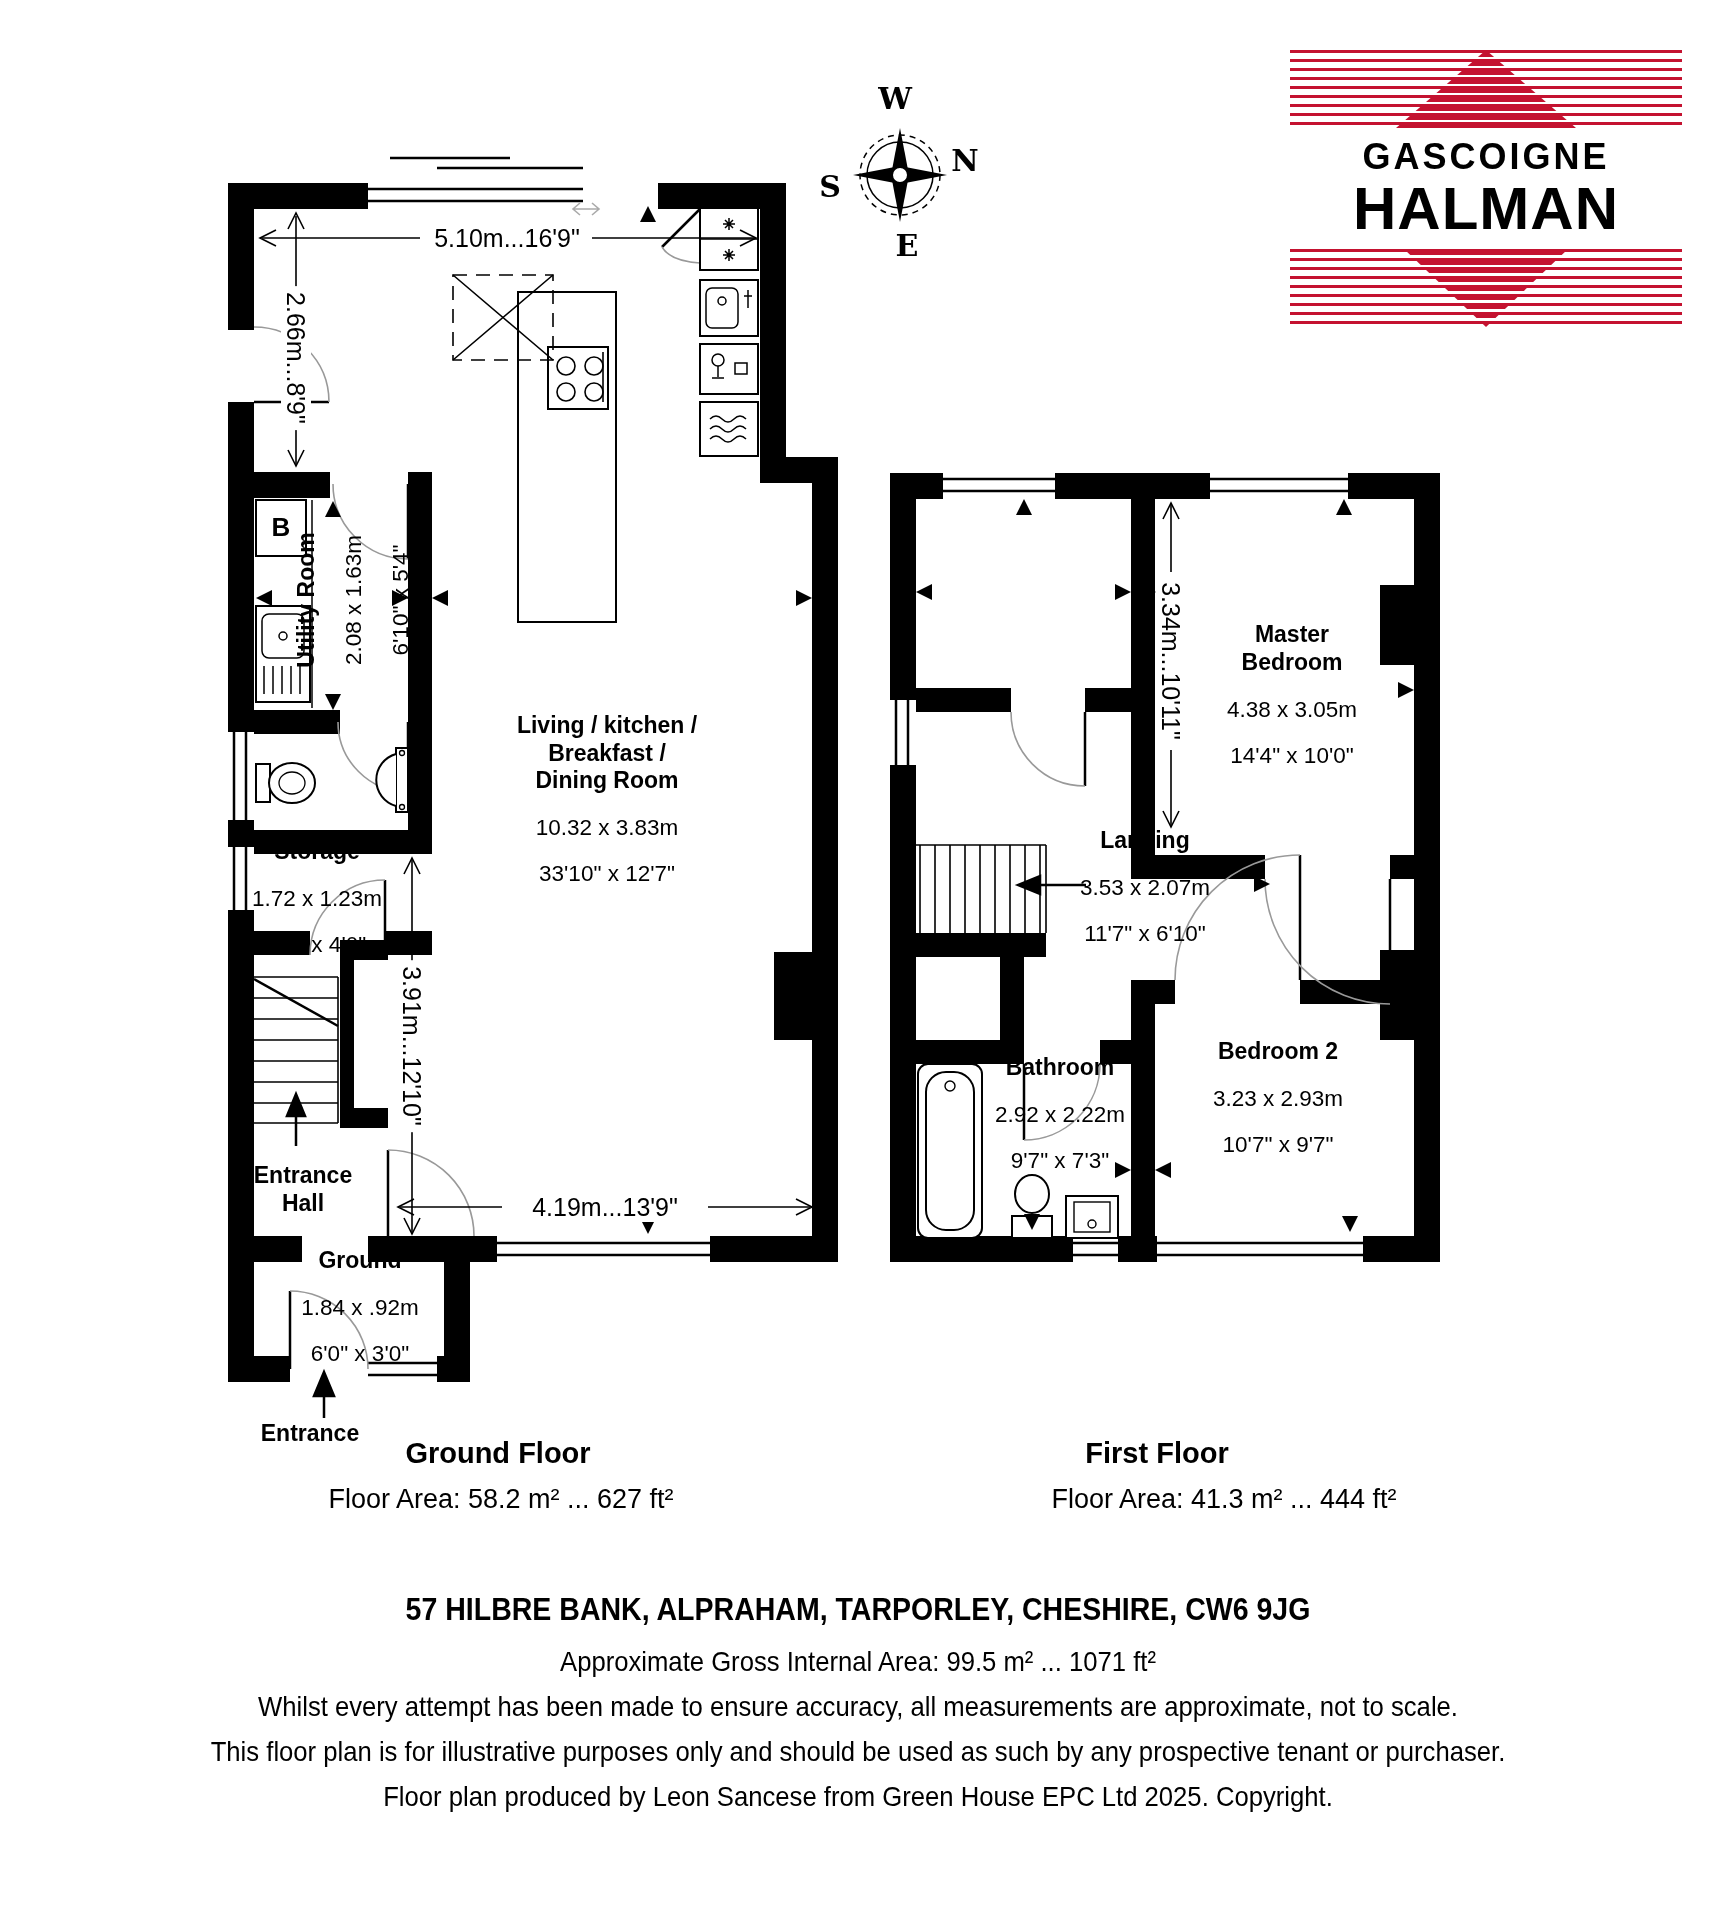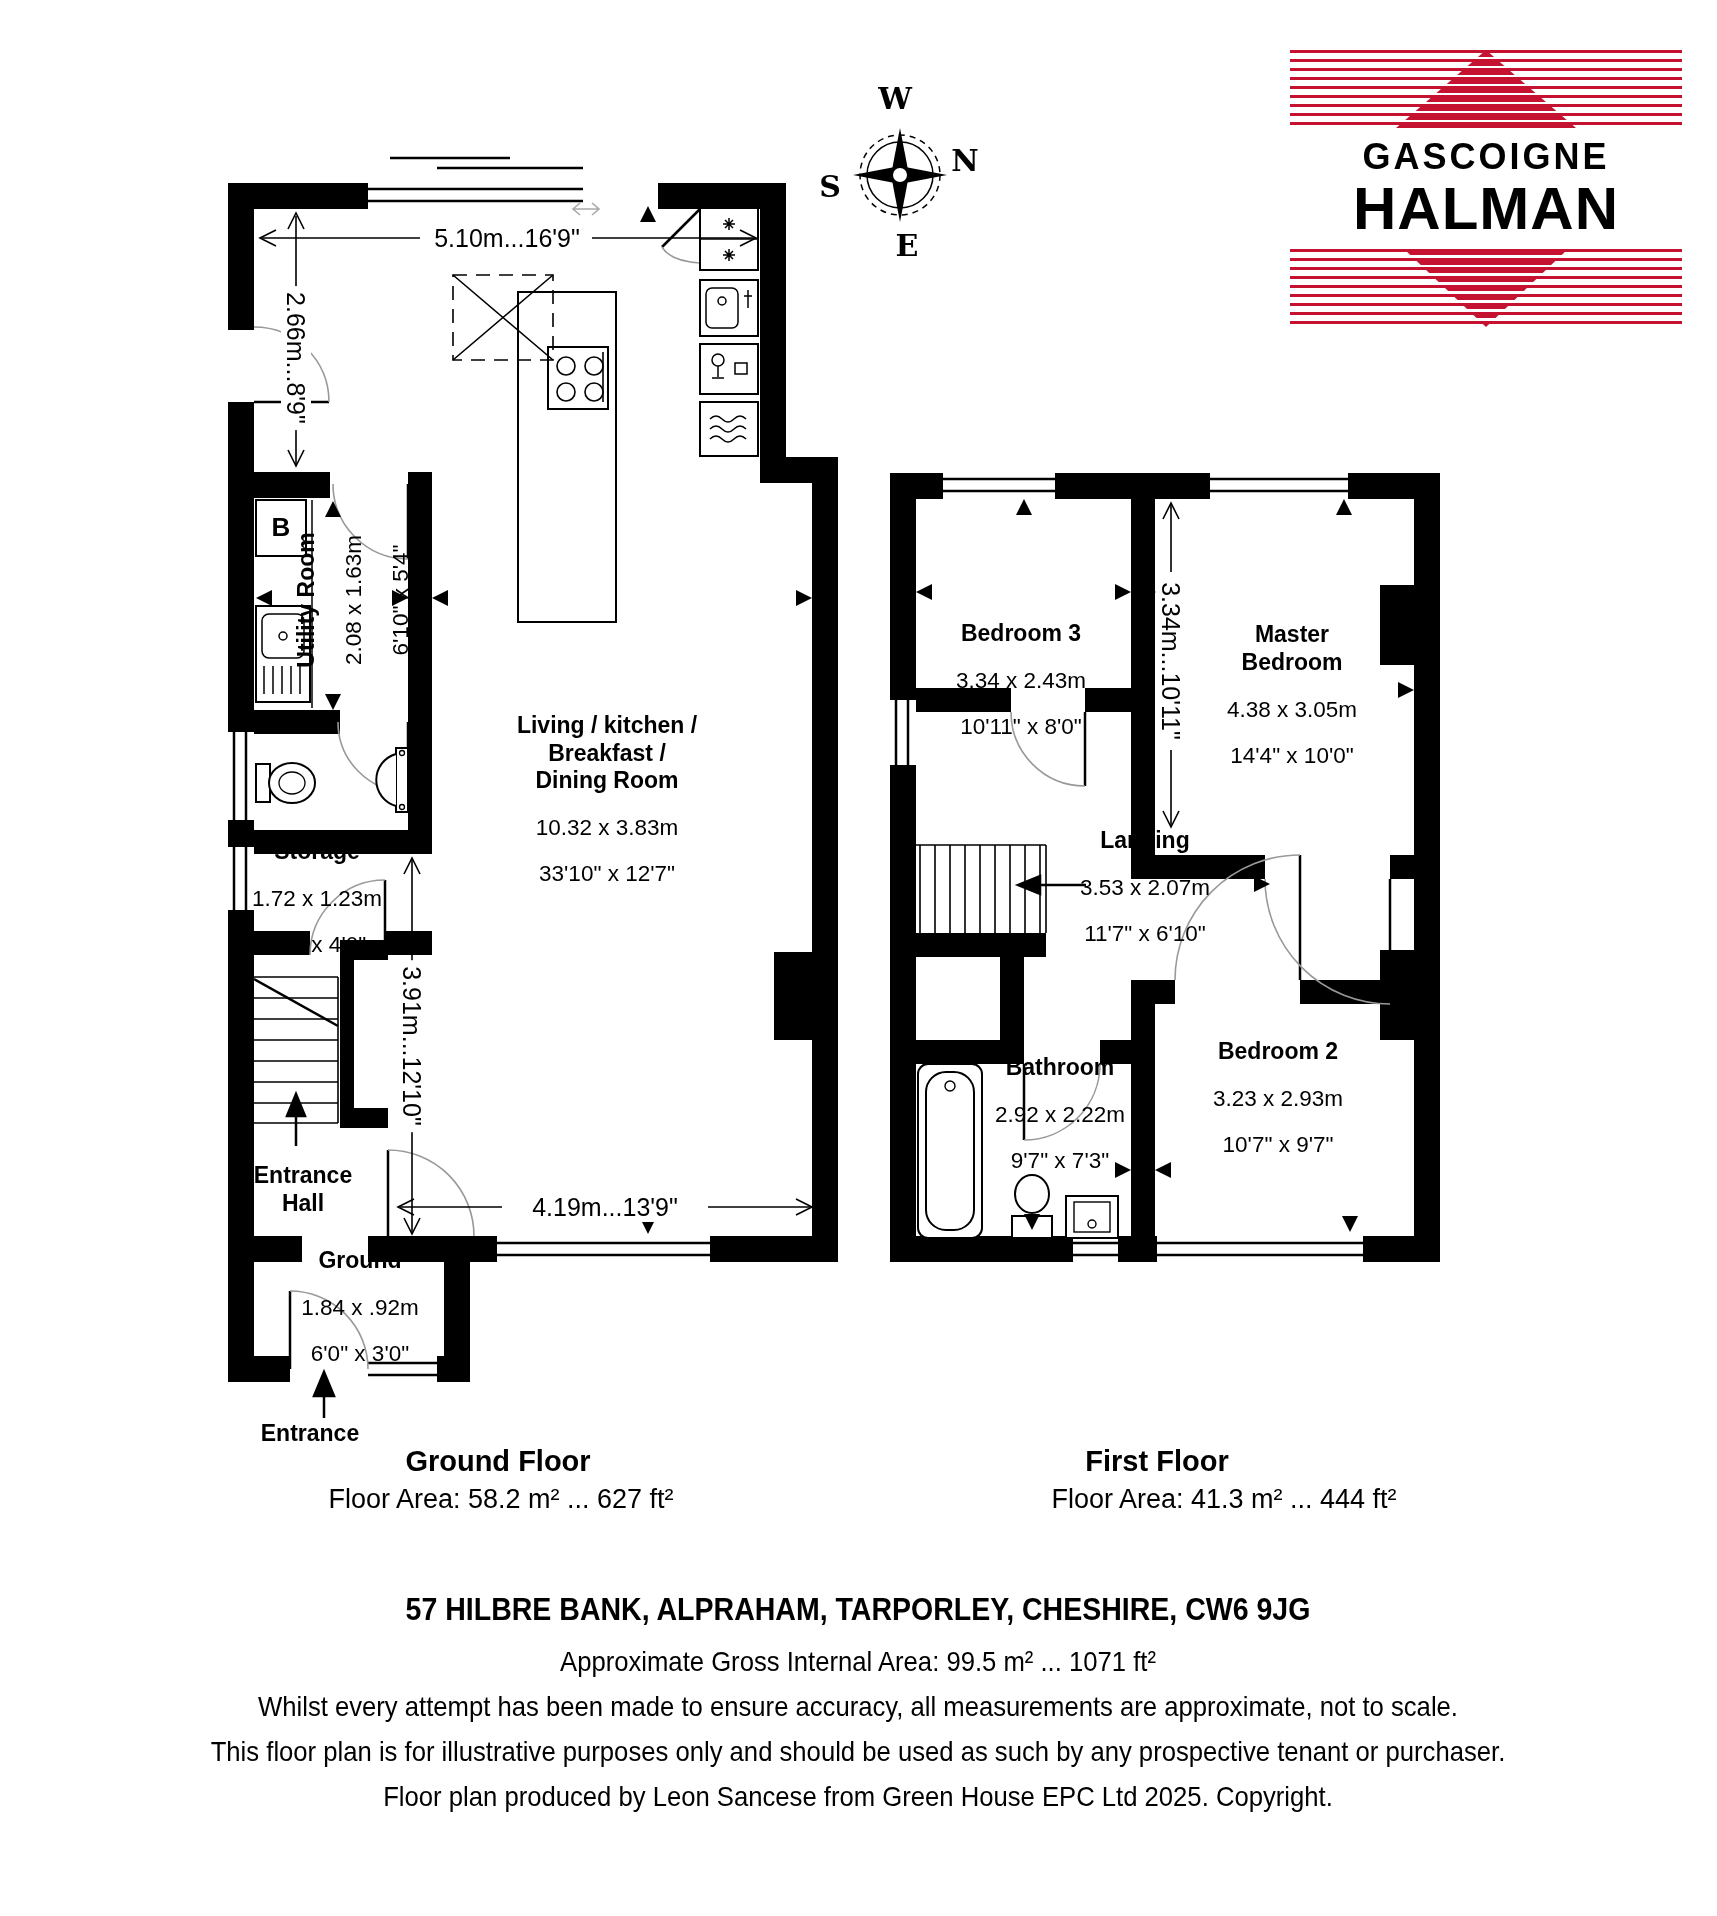--- a/index.html
+++ b/index.html
@@ -7,21 +7,21 @@
         font-family:"Liberation Sans",sans-serif;color:#000;}
   svg.plan{position:absolute;left:0;top:0;}
   .lbl{position:absolute;transform:translate(-50%,-50%);text-align:center;
        white-space:pre-line;line-height:1.2;}
   .room-name{font-weight:bold;font-size:23px;}
   .room-dim{font-size:22.5px;}
   .dim-lbl{font-size:25px;background:#fff;padding:0 6px;white-space:nowrap;}
   .rot90{transform:translate(-50%,-50%) rotate(90deg);}
   .rotm90{transform:translate(-50%,-50%) rotate(-90deg);}
   .rotm90 .room-name,.rotm90 .room-dim{line-height:1.25;}
-  .floor-title{font-size:29px;font-weight:bold;white-space:nowrap;margin-top:8px;}
+  .floor-title{font-size:29px;font-weight:bold;white-space:nowrap;}
   .floor-area{font-size:27px;white-space:nowrap;margin-top:8px;}
   .entr{font-size:23px;font-weight:bold;white-space:nowrap;}
   .boiler{font-size:26px;font-weight:bold;}
   .compass-letter{font-family:"DejaVu Serif",serif;font-weight:bold;font-size:30px;white-space:nowrap;}
   .addr{font-size:31px;font-weight:bold;white-space:nowrap;
         transform:translate(-50%,-50%) scaleX(.92);}
   .foot{font-size:28.5px;white-space:nowrap;transform:translate(-50%,-50%) scaleX(.9);}
   
   .logo{position:absolute;left:1290px;top:50px;width:392px;height:268px;}
   .stripes{position:relative;width:100%;height:78px;
@@ -331,25 +331,20 @@
   <div class="room-dim">6'0" x 3'0"</div>
 </div>
 <div class="lbl boiler" style="left:281px;top:528px">B</div>
 <div class="lbl entr" style="left:310px;top:1434px">Entrance</div>
 
 <div class="lbl dim-lbl" style="left:507px;top:238px">5.10m...16'9"</div>
 <div class="lbl dim-lbl rot90" style="left:296px;top:358px">2.66m...8'9"</div>
 <div class="lbl dim-lbl rot90" style="left:412px;top:1046px">3.91m...12'10"</div>
 <div class="lbl dim-lbl" style="left:605px;top:1207px">4.19m...13'9"</div>
 
-<div class="lbl" style="left:1021px;top:680px">
-  <div class="room-name">Bedroom 3</div>
-  <div class="room-dim">3.34 x 2.43m</div>
-  <div class="room-dim">10'11" x 8'0"</div>
-</div>
 <div class="lbl" style="left:1292px;top:695px">
   <div class="room-name">Master
 Bedroom</div>
   <div class="room-dim">4.38 x 3.05m</div>
   <div class="room-dim">14'4" x 10'0"</div>
 </div>
 <div class="lbl" style="left:1145px;top:887px">
   <div class="room-name">Landing</div>
   <div class="room-dim">3.53 x 2.07m</div>
   <div class="room-dim">11'7" x 6'10"</div>

